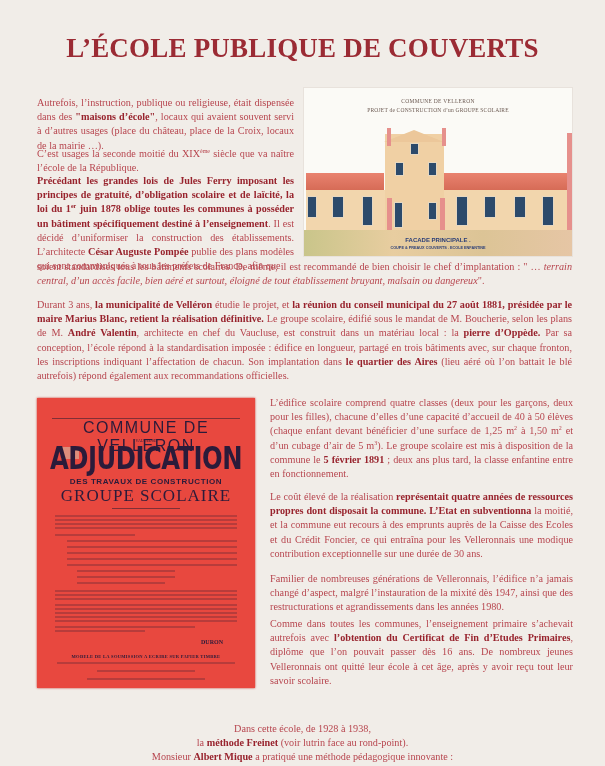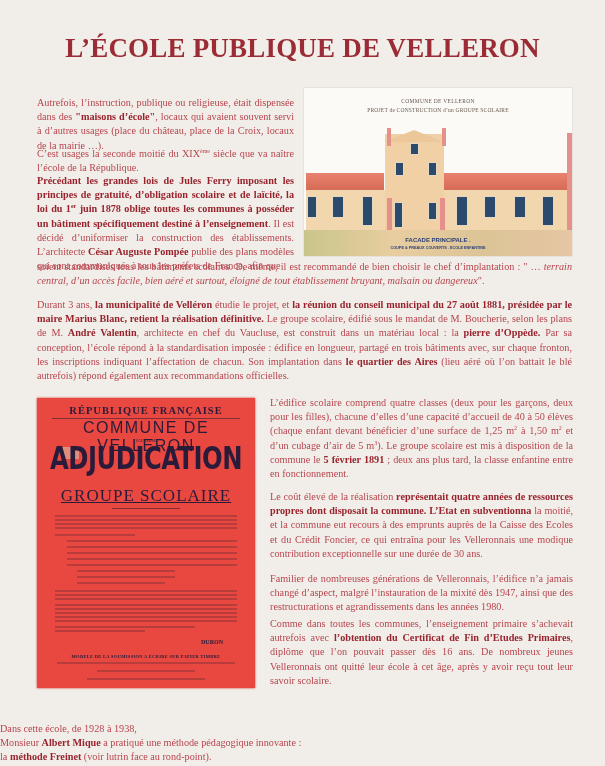--- a/index.html
+++ b/index.html
@@ -60,37 +60,38 @@
     text-align: center;
     overflow: hidden;
   }
   .poster .rf { position: absolute; top: 7px; width: 100%; font-weight: bold; font-size: 10.5px; letter-spacing: 1px; }
   .poster .line { position: absolute; left: 15px; right: 15px; height: 1px; background: #3b2030; opacity: 0.6; }
   .poster .cv { position: absolute; top: 21px; width: 100%; font-size: 16px; letter-spacing: 1.5px; font-family: "Liberation Sans Narrow", "Liberation Sans", sans-serif; }
   .poster .vc { position: absolute; top: 40px; width: 100%; font-size: 4px; }
   .poster .adj { position: absolute; top: 45px; width: 100%; font-weight: bold; font-size: 27px;
                  font-family: "DejaVu Sans Condensed", "DejaVu Sans", sans-serif; letter-spacing: -0.5px; transform: scaleY(1.15); }
   .poster .dtc { position: absolute; top: 79px; width: 100%; font-weight: bold; font-size: 8px; letter-spacing: 0.6px; font-family: "Liberation Sans", sans-serif; }
-  .poster .gs { position: absolute; top: 88px; width: 100%; font-size: 17px; letter-spacing: 1px; text-decoration: underline; }
+  .poster .gs { position: absolute; top: 88px; width: 100%; font-size: 17px; letter-spacing: 1px; }
   .poster .stamp { position: absolute; left: 24px; top: 49px; width: 18px; height: 12px; background: #d9a08c; opacity: 0.8; }
   .poster .fine { position: absolute; left: 18px; right: 18px; height: 1.5px; background: #5b2833; opacity: 0.35; }
   .poster .sig { position: absolute; right: 32px; top: 241px; font-size: 6px; font-weight: bold; }
   .poster .foot { position: absolute; top: 256px; width: 100%; font-size: 4.5px; font-weight: bold; letter-spacing: 0.3px; }
 
   .footer {
     position: absolute; left: 0; top: 722px; width: 605px;
+    text-align: center;
     font-size: 10.2px; line-height: 14px;
     color: #b7454e;
   }
   .footer b { color: #98232d; }
 </style>
 </head>
 <body>
 
-<h1 class="title">L’ÉCOLE PUBLIQUE DE VELLERON</h1>
+<h1 class="title">L’ÉCOLE PUBLIQUE DE COUVERTS</h1>
 
 <p class="p" style="left:37px; top:96px; width:257px;"><span>Autrefois, l’instruction, publique ou religieuse, était dispensée dans des </span><b>"maisons d’école"</b><span>,  locaux qui avaient souvent servi à d’autres usages (place du château, place de la Croix, locaux de la mairie …).</span></p>
 
 <p class="p" style="left:37px; top:147px; width:257px;"><span>C’est usages la seconde moitié du XIX</span><sup>ème</sup><span> siècle que va naître l’école de la République.</span></p>
 
 <p class="p" style="left:37px; top:174px; width:257px;"><b>Précédant les grandes lois de Jules Ferry imposant les principes de gratuité, d’obligation scolaire et de laïcité, la loi du 1</b><sup style="color:#98232d;font-weight:bold">er</sup><b> juin 1878 oblige toutes les communes à posséder un bâtiment spécifiquement destiné à l’enseignement</b><span>. Il est décidé d’uniformiser la construction des établissements. L’architecte </span><b>César Auguste Pompée</b><span> publie des plans modèles qui sont communiqués à tous les préfets de France, afin que</span></p>
 
 <p class="p" style="left:37px; top:260px; width:535px;"><span>soient standardisés tous les bâtiments scolaires. De même, il est recommandé de bien choisir le chef d’implantation : " … </span><i>terrain central, d’un accès facile, bien aéré et surtout, éloigné de tout établissement bruyant, malsain ou dangereux</i><span>".</span></p>
 
 <div class="plan">
@@ -123,26 +124,26 @@
   <div class="win" style="left:210px; top:108px; width:12px; height:22px;"></div>
   <div class="win" style="left:238px; top:108px; width:12px; height:30px;"></div>
   <div class="ground"></div>
   <div class="facade-label" style="top:149px; font-size:6px;">FACADE PRINCIPALE .</div>
   <div class="facade-label" style="top:158px; font-size:3.8px;">COUPE &amp; PREAUX COUVERTS . ECOLE ENFANTINE</div>
 </div>
 
 <p class="p" style="left:37px; top:298px; width:535px;"><span>Durant 3 ans, </span><b>la municipalité de Velléron</b><span> étudie le projet, et </span><b>la réunion du conseil municipal du 27 août 1881, présidée par le maire Marius Blanc, retient la réalisation définitive.</b><span> Le groupe scolaire, édifié sous le mandat de M. Boucherie, selon les plans de M. </span><b>André Valentin</b><span>, architecte en chef du Vaucluse, est construit dans un matériau local : la </span><b>pierre d’Oppède.</b><span> Par sa conception, l’école répond à la standardisation imposée : édifice en longueur, partagé en trois bâtiments avec, sur chaque fronton, les inscriptions indiquant l’affectation de chacun. Son implantation dans </span><b>le quartier des Aires</b><span> (lieu aéré où l’on battait le blé autrefois) répond également aux recommandations officielles.</span></p>
 
 <div class="poster">
-  <div class="rf">RÉPUBLIQUE FRANÇAISE</div>
   <div class="line" style="top:20px;"></div>
   <div class="cv">COMMUNE DE VELLERON</div>
   <div class="vc">VAUCLUSE</div>
   <div class="stamp"></div>
   <div class="adj">ADJUDICATION</div>
+  <div class="dtc">DES TRAVAUX DE CONSTRUCTION</div>
   <div class="gs">GROUPE SCOLAIRE</div>
   <div class="line" style="top:110px; left:75px; right:75px;"></div>
   <div class="fine" style="top:117px;"></div>
   <div class="fine" style="top:121px;"></div>
   <div class="fine" style="top:125px;"></div>
   <div class="fine" style="top:129px;"></div>
   <div class="fine" style="top:136px; right:120px;"></div>
   <div class="fine" style="top:142px; left:30px;"></div>
   <div class="fine" style="top:148px; left:30px;"></div>
   <div class="fine" style="top:154px; left:30px;"></div>
@@ -171,15 +172,15 @@
 <p class="p" style="left:270px; top:396px; width:303px;"><span>L’édifice scolaire comprend quatre classes (deux pour les garçons, deux pour les filles), chacune d’elles d’une capacité d’accueil de 40 à 50 élèves (chaque enfant devant bénéficier d’une surface de 1,25 m</span><sup>2</sup><span> à 1,50 m</span><sup>2</sup><span> et d’un cubage d’air de 5 m</span><sup>3</sup><span>). Le groupe scolaire est mis à disposition de la commune le </span><b>5 février 1891</b><span> ; deux ans plus tard, la classe enfantine entre en fonctionnement.</span></p>
 
 <p class="p" style="left:270px; top:490px; width:303px;"><span>Le coût élevé de la réalisation </span><b>représentait quatre années de ressources propres dont disposait la commune. L’Etat en subventionna</b><span> la moitié, et la commune eut recours à des emprunts auprès de la Caisse des Ecoles et du Crédit Foncier, ce qui entraîna pour les Velleronnais une modique contribution exceptionnelle sur une durée de 30 ans.</span></p>
 
 <p class="p" style="left:270px; top:572px; width:303px;"><span>Familier de nombreuses générations de Velleronnais, l’édifice n’a jamais changé d’aspect, malgré l’instauration de la mixité dès 1947, ainsi que des restructurations et agrandissements dans les années 1980.</span></p>
 
 <p class="p" style="left:270px; top:617px; width:303px;"><span>Comme dans toutes les communes, l’enseignement primaire s’achevait autrefois avec </span><b>l’obtention du Certificat de Fin d’Etudes Primaires</b><span>, diplôme que l’on pouvait passer dès 16 ans. De nombreux jeunes Velleronnais ont quitté leur école à cet âge, après y avoir reçu tout leur savoir scolaire.</span></p>
 
 <div class="footer">
   <div>Dans cette école, de 1928 à 1938,</div>
+  <div><span>la </span><b>méthode Freinet</b><span>  (voir lutrin face au rond-point).</span></div>
   <div><span>Monsieur </span><b>Albert Mique</b><span> a pratiqué une méthode pédagogique innovante :</span></div>
-  <div><span>la </span><b>méthode Freinet</b><span>  (voir lutrin face au rond-point).</span></div>
 </div>
 
 </body></html>

